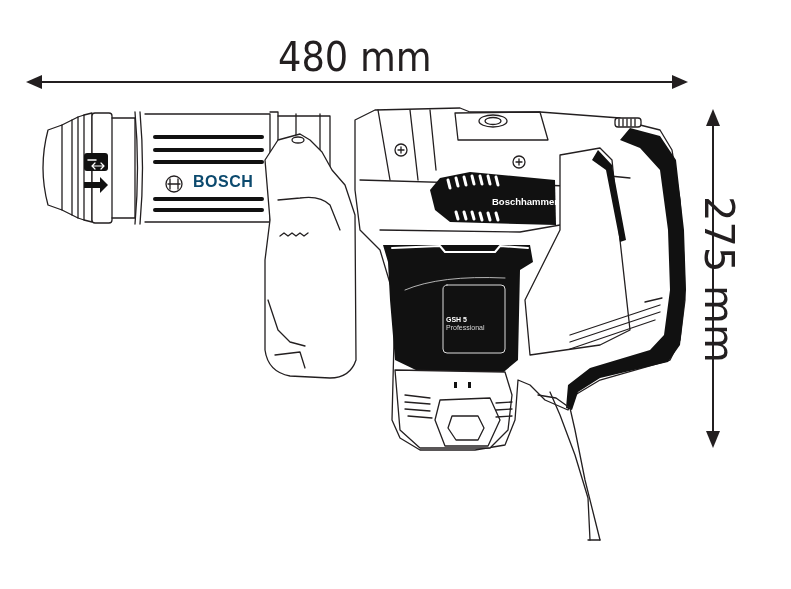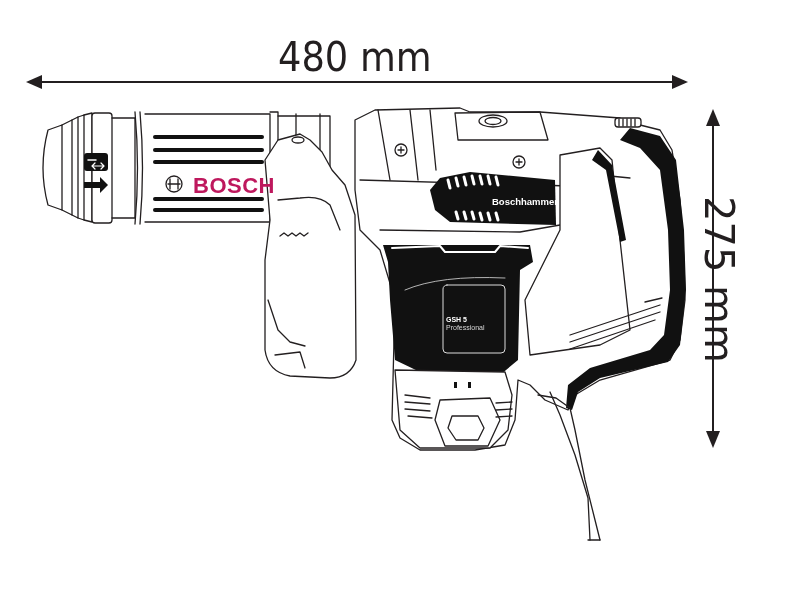--- a/index.html
+++ b/index.html
@@ -2,21 +2,21 @@
 <html><head>
 <meta charset="utf-8">
 <style>
   html, body { margin: 0; padding: 0; background: #ffffff; }
   body { width: 791px; height: 589px; position: relative; overflow: hidden; font-family: "Liberation Sans", sans-serif; }
   #stage { position: absolute; left: 0; top: 0; width: 791px; height: 589px; }
   .dim-label { position: absolute; font-family: "DejaVu Sans", sans-serif; color: #231f20; font-weight: normal; white-space: nowrap; }
   #width-label { left: 278px; top: 34px; font-size: 40px; letter-spacing: 0px; transform: scaleX(0.92); transform-origin: left top; }
   #height-label { left: 742px; top: 196px; font-size: 40px; transform: rotate(90deg); transform-origin: left top; }
   .brand-text { position: absolute; font-family: "Liberation Sans", sans-serif; font-weight: bold; white-space: nowrap; }
-  #bosch-text { left: 193px; top: 173px; font-size: 22px; color: #be185d; letter-spacing: 0.5px; }
+  #bosch-text { left: 193px; top: 173px; font-size: 16px; color: #0c4a6e; letter-spacing: 0.5px; }
   #boschhammer-text { left: 464px; top: 196px; font-size: 9.5px; color: #ffffff; margin-left: 28px; }
   #model-text { left: 446px; top: 316px; font-size: 7px; color: #ffffff; font-weight: bold; }
   #model-sub-text { left: 446px; top: 324px; font-size: 7px; color: #d8d8d8; font-weight: normal; }
 </style>
 </head>
 <body>
 
 <div id="stage">
   <svg width="791" height="589" viewBox="0 0 791 589" xmlns="http://www.w3.org/2000/svg">
     <defs>

